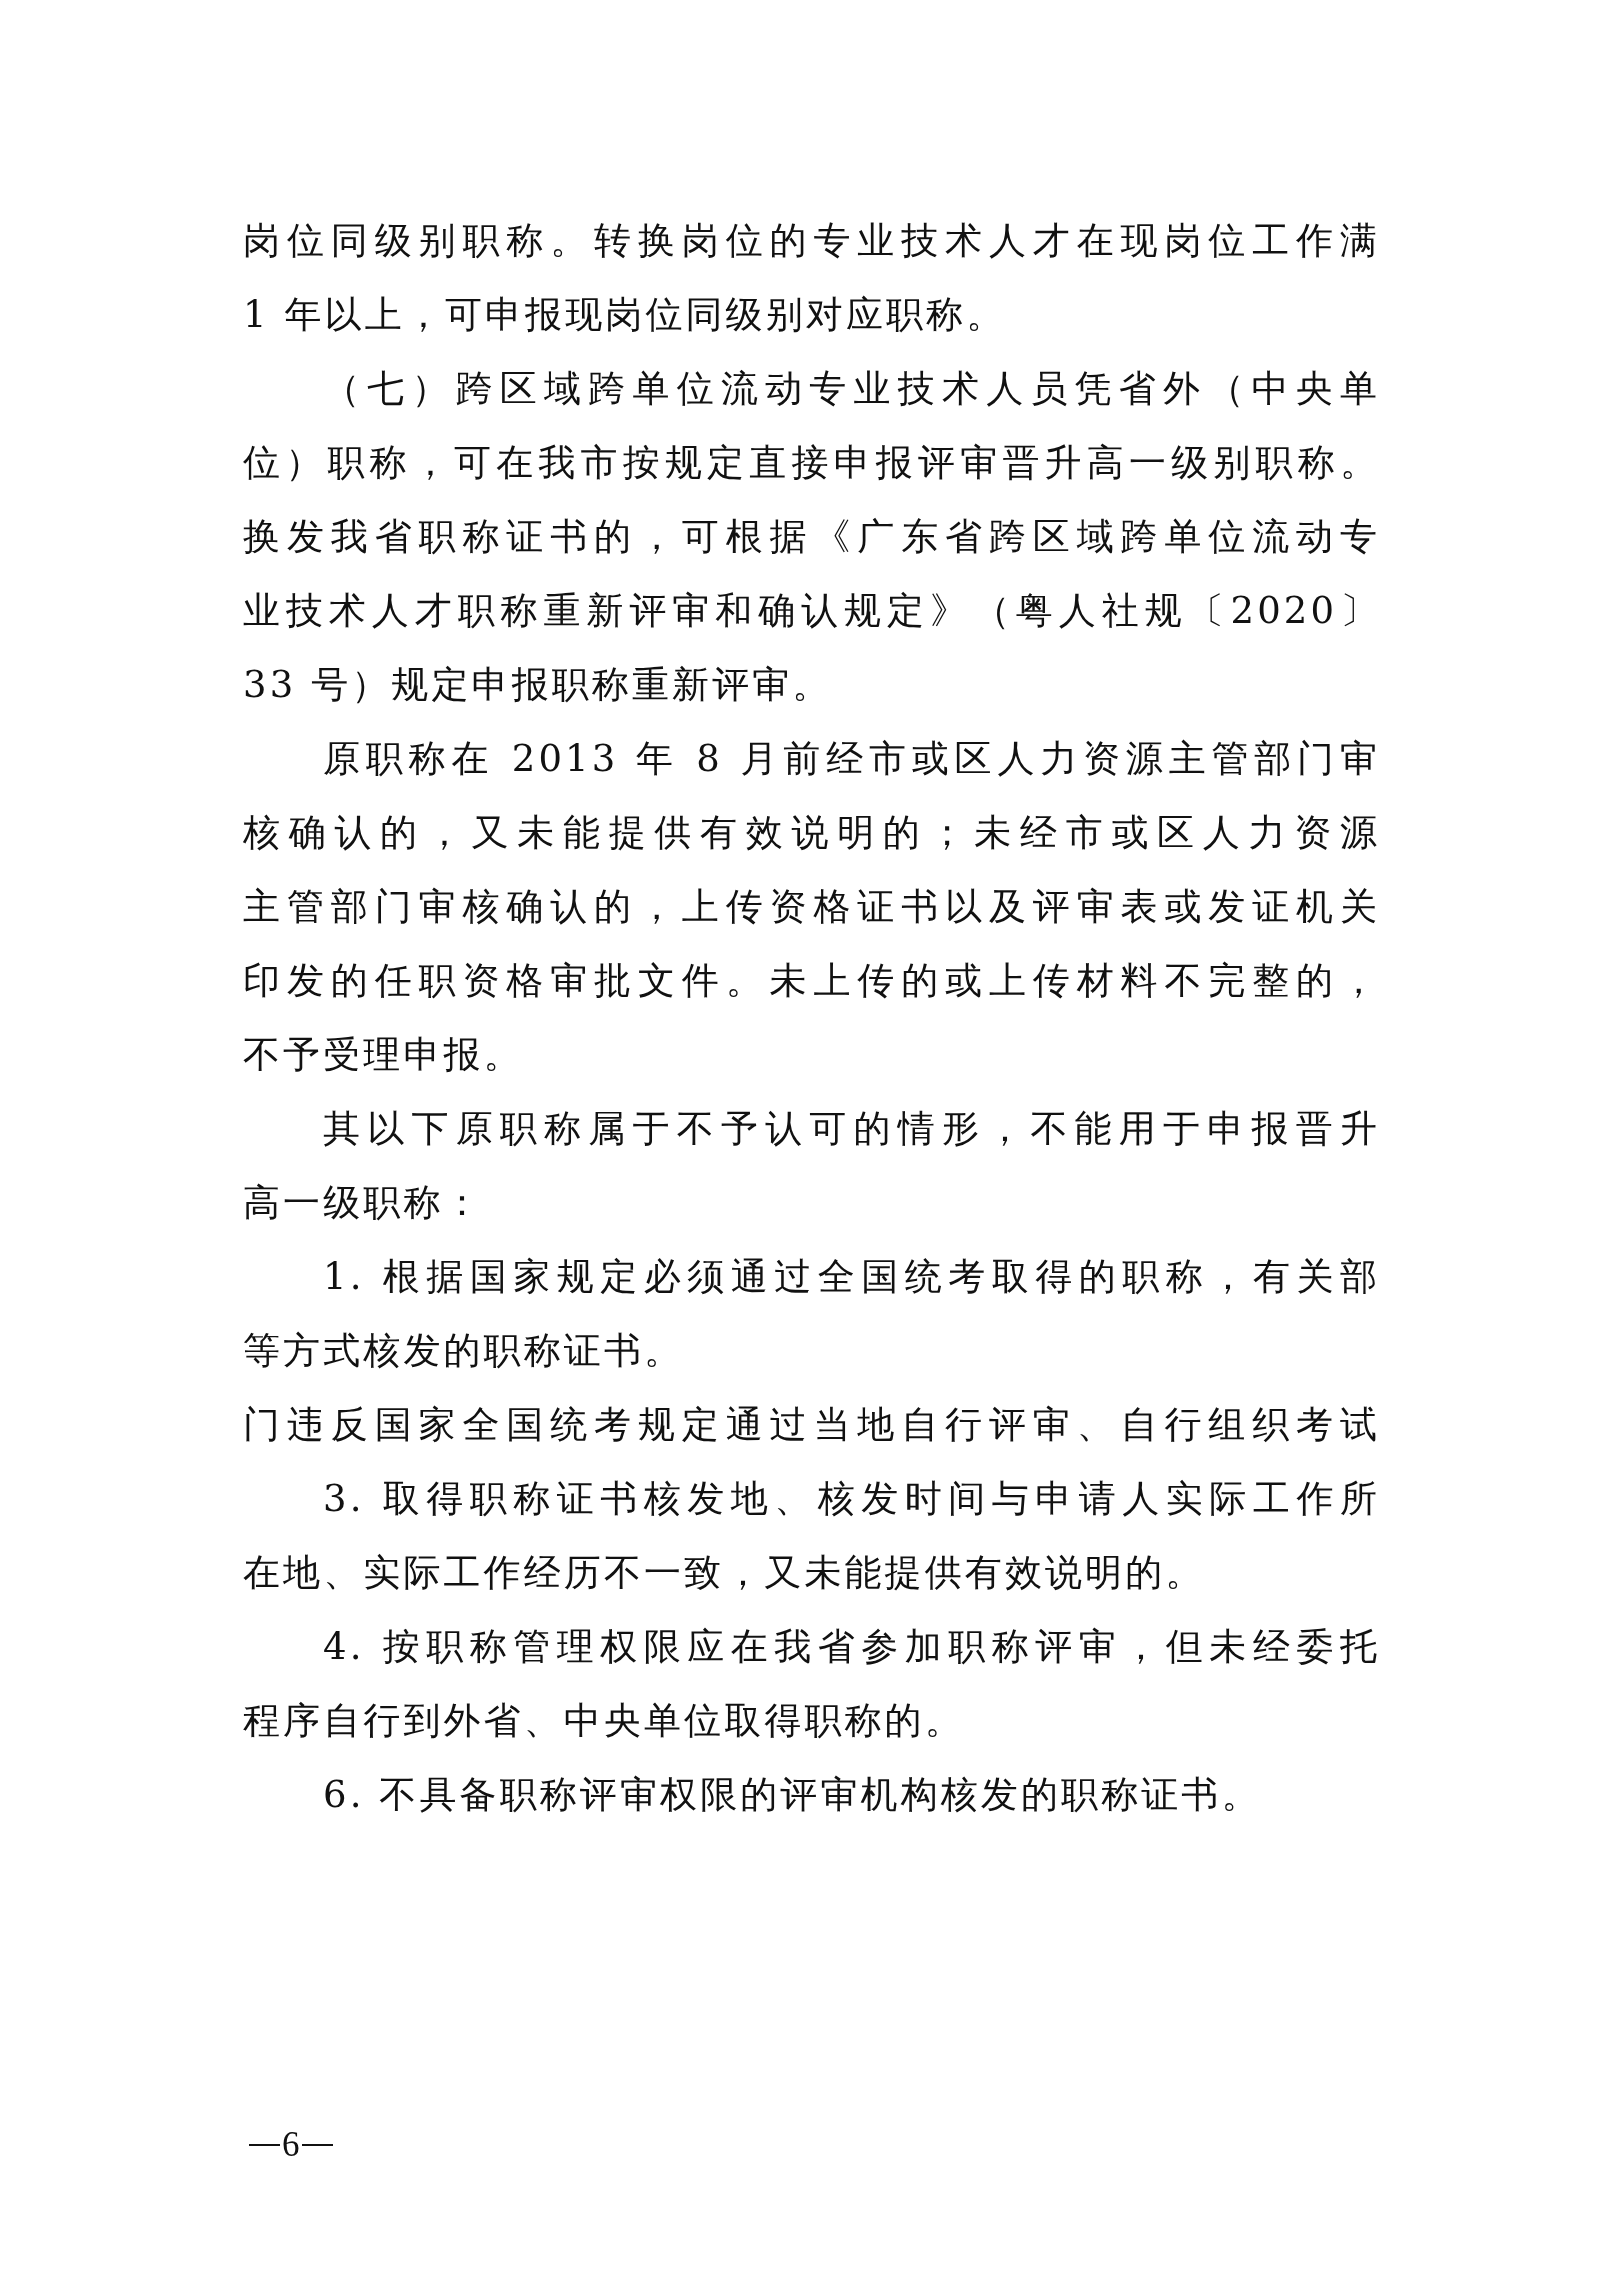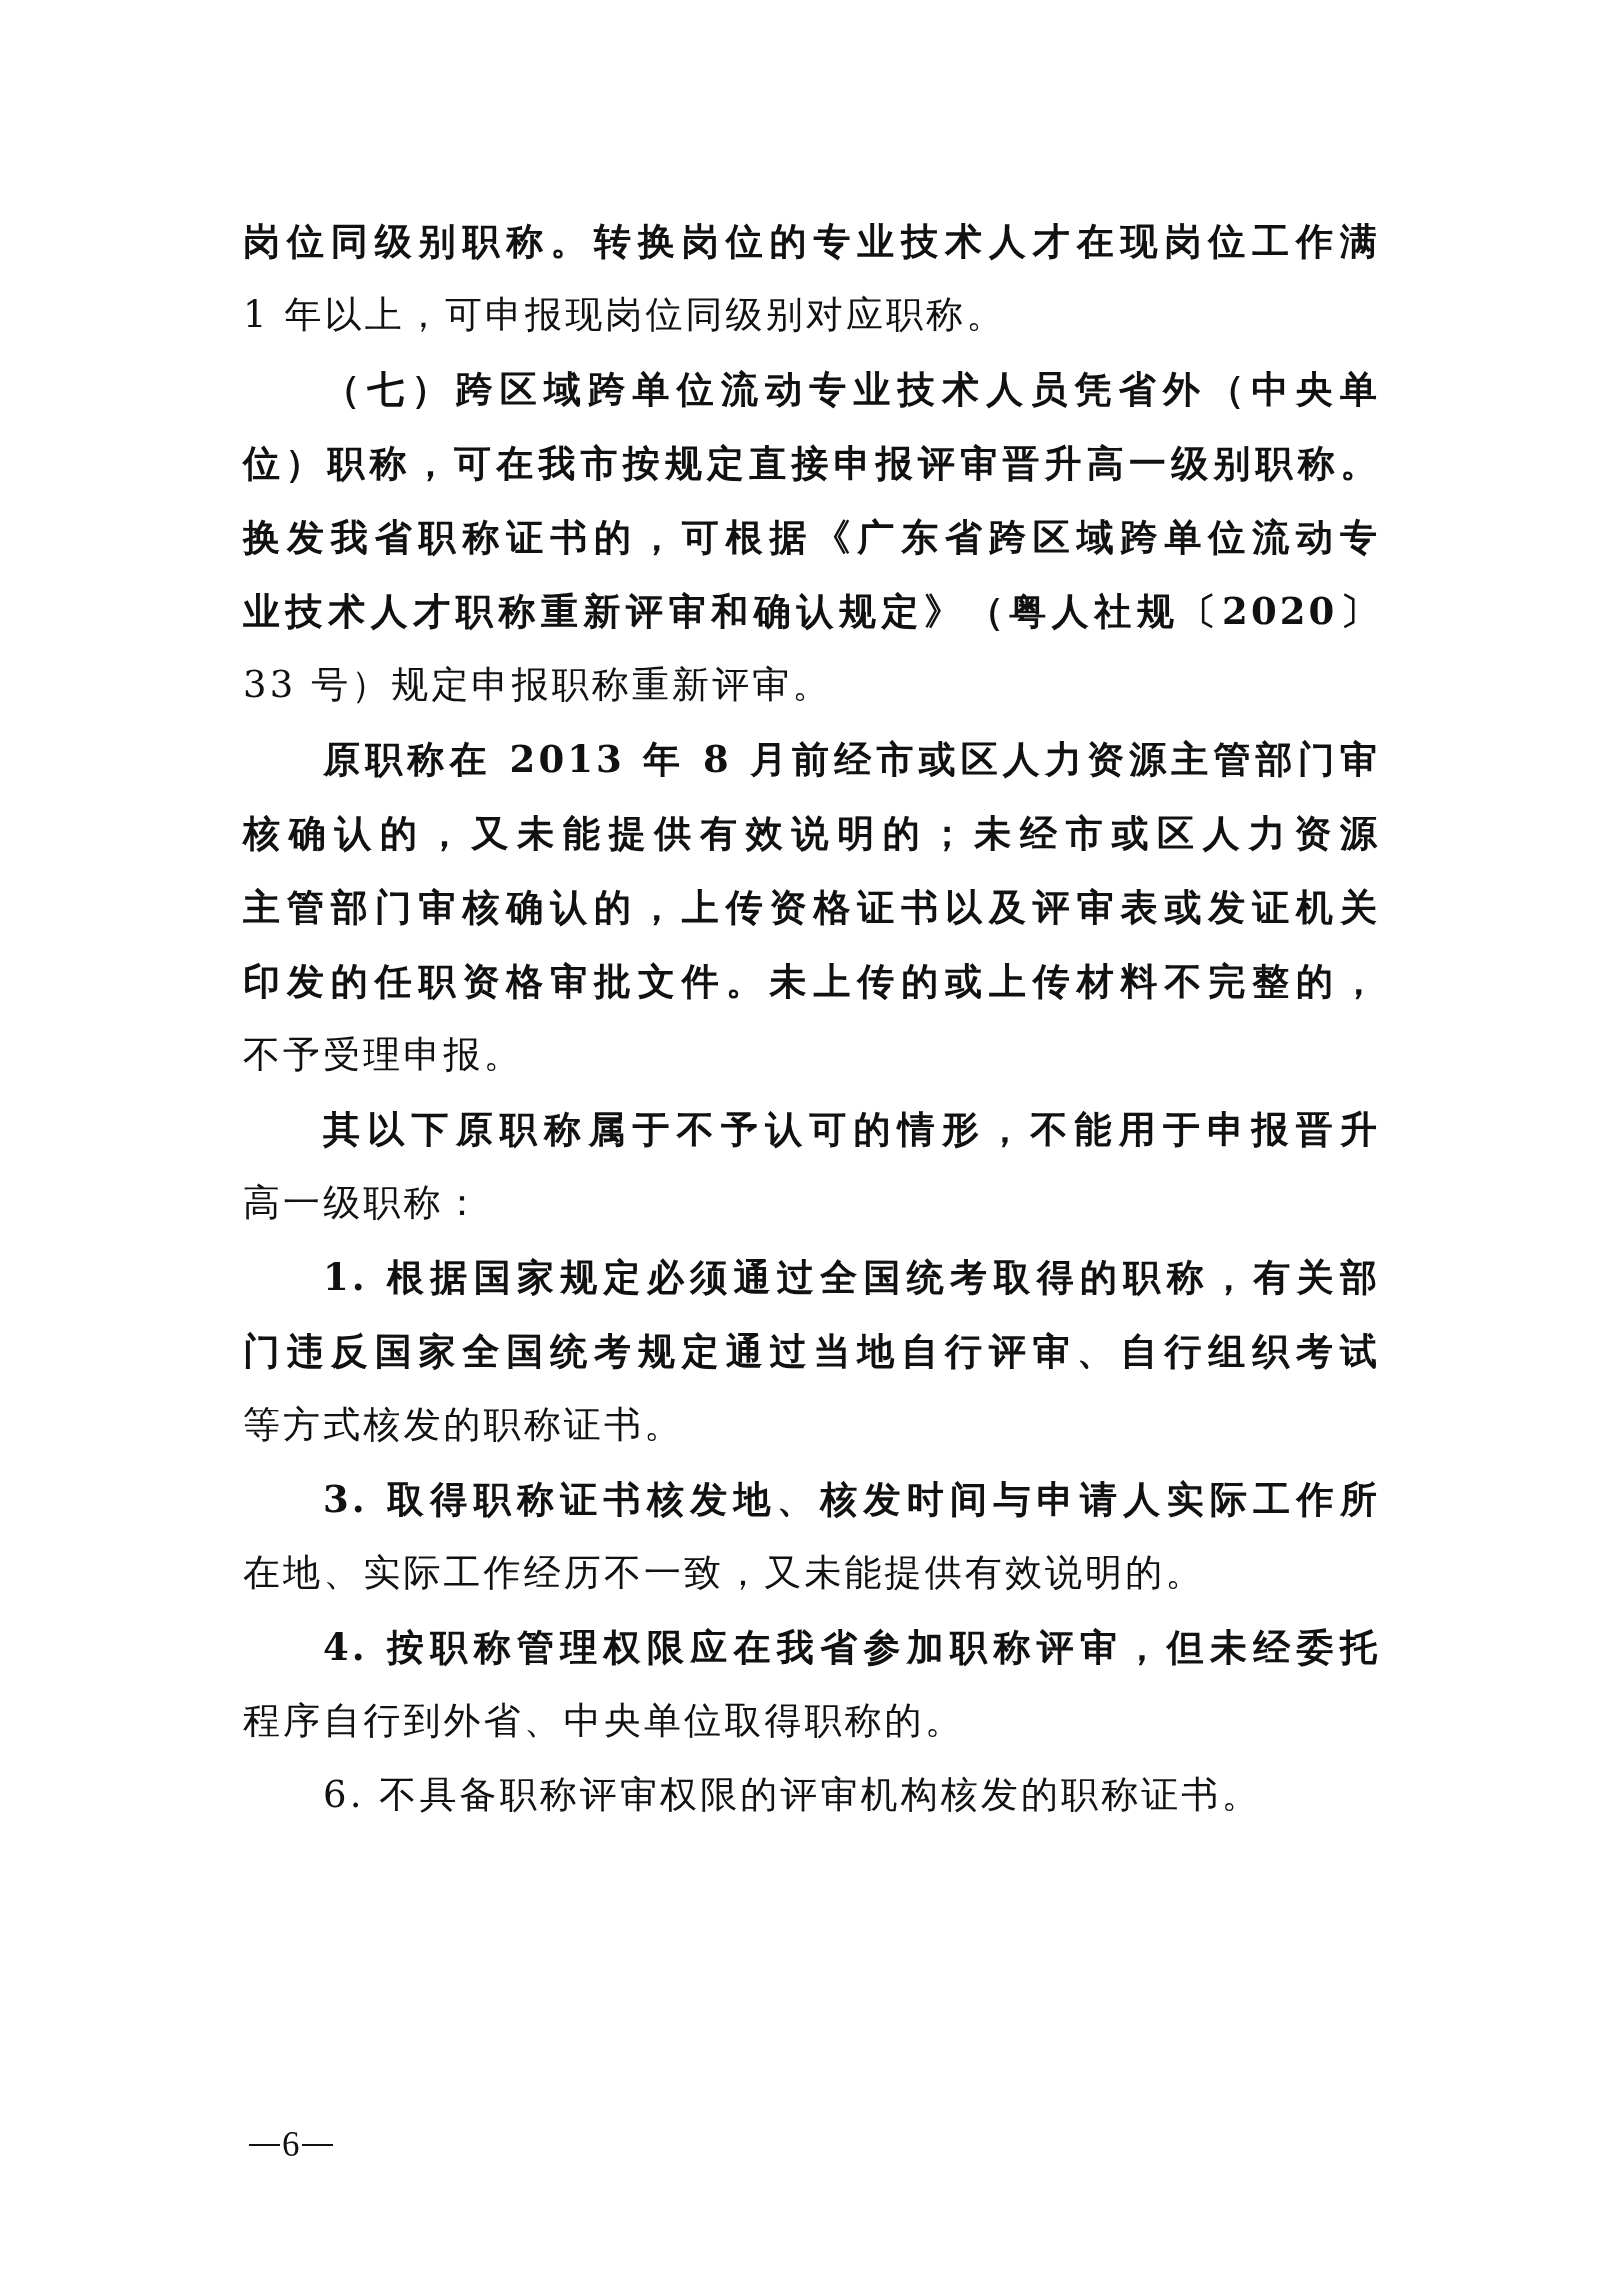--- a/index.html
+++ b/index.html
@@ -25,21 +25,20 @@
       height: 74px;
       line-height: 74px;
       font-size: 37px;
       white-space: nowrap;
       letter-spacing: 3.1px;
       overflow: visible;
     }
     .line.justify {
       text-align: justify;
       text-align-last: justify;
-      font-weight: bold;
     }
     .line.indent {
       padding-left: 80px;
     }
     .footer {
       position: absolute;
       left: 247px;
       top: 2125px;
       font-size: 35px;
       font-family: "Liberation Serif", "DejaVu Serif", serif;
@@ -67,22 +66,22 @@
   <div class="line justify">业技术人才职称重新评审和确认规定》（粤人社规〔2020〕</div>
   <div class="line">33 号）规定申报职称重新评审。</div>
   <div class="line justify indent">原职称在 2013 年 8 月前经市或区人力资源主管部门审</div>
   <div class="line justify">核确认的，又未能提供有效说明的；未经市或区人力资源</div>
   <div class="line justify">主管部门审核确认的，上传资格证书以及评审表或发证机关</div>
   <div class="line justify">印发的任职资格审批文件。未上传的或上传材料不完整的，</div>
   <div class="line">不予受理申报。</div>
   <div class="line justify indent">其以下原职称属于不予认可的情形，不能用于申报晋升</div>
   <div class="line">高一级职称：</div>
   <div class="line justify indent">1. 根据国家规定必须通过全国统考取得的职称，有关部</div>
+  <div class="line">等方式核发的职称证书。</div>
   <div class="line justify">门违反国家全国统考规定通过当地自行评审、自行组织考试</div>
-  <div class="line">等方式核发的职称证书。</div>
   <div class="line justify indent">3. 取得职称证书核发地、核发时间与申请人实际工作所</div>
   <div class="line">在地、实际工作经历不一致，又未能提供有效说明的。</div>
   <div class="line justify indent">4. 按职称管理权限应在我省参加职称评审，但未经委托</div>
   <div class="line">程序自行到外省、中央单位取得职称的。</div>
   <div class="line indent">6. 不具备职称评审权限的评审机构核发的职称证书。</div>
 </div>
 
 <div class="footer">
   <span class="dash"></span>
   <span>6</span>

